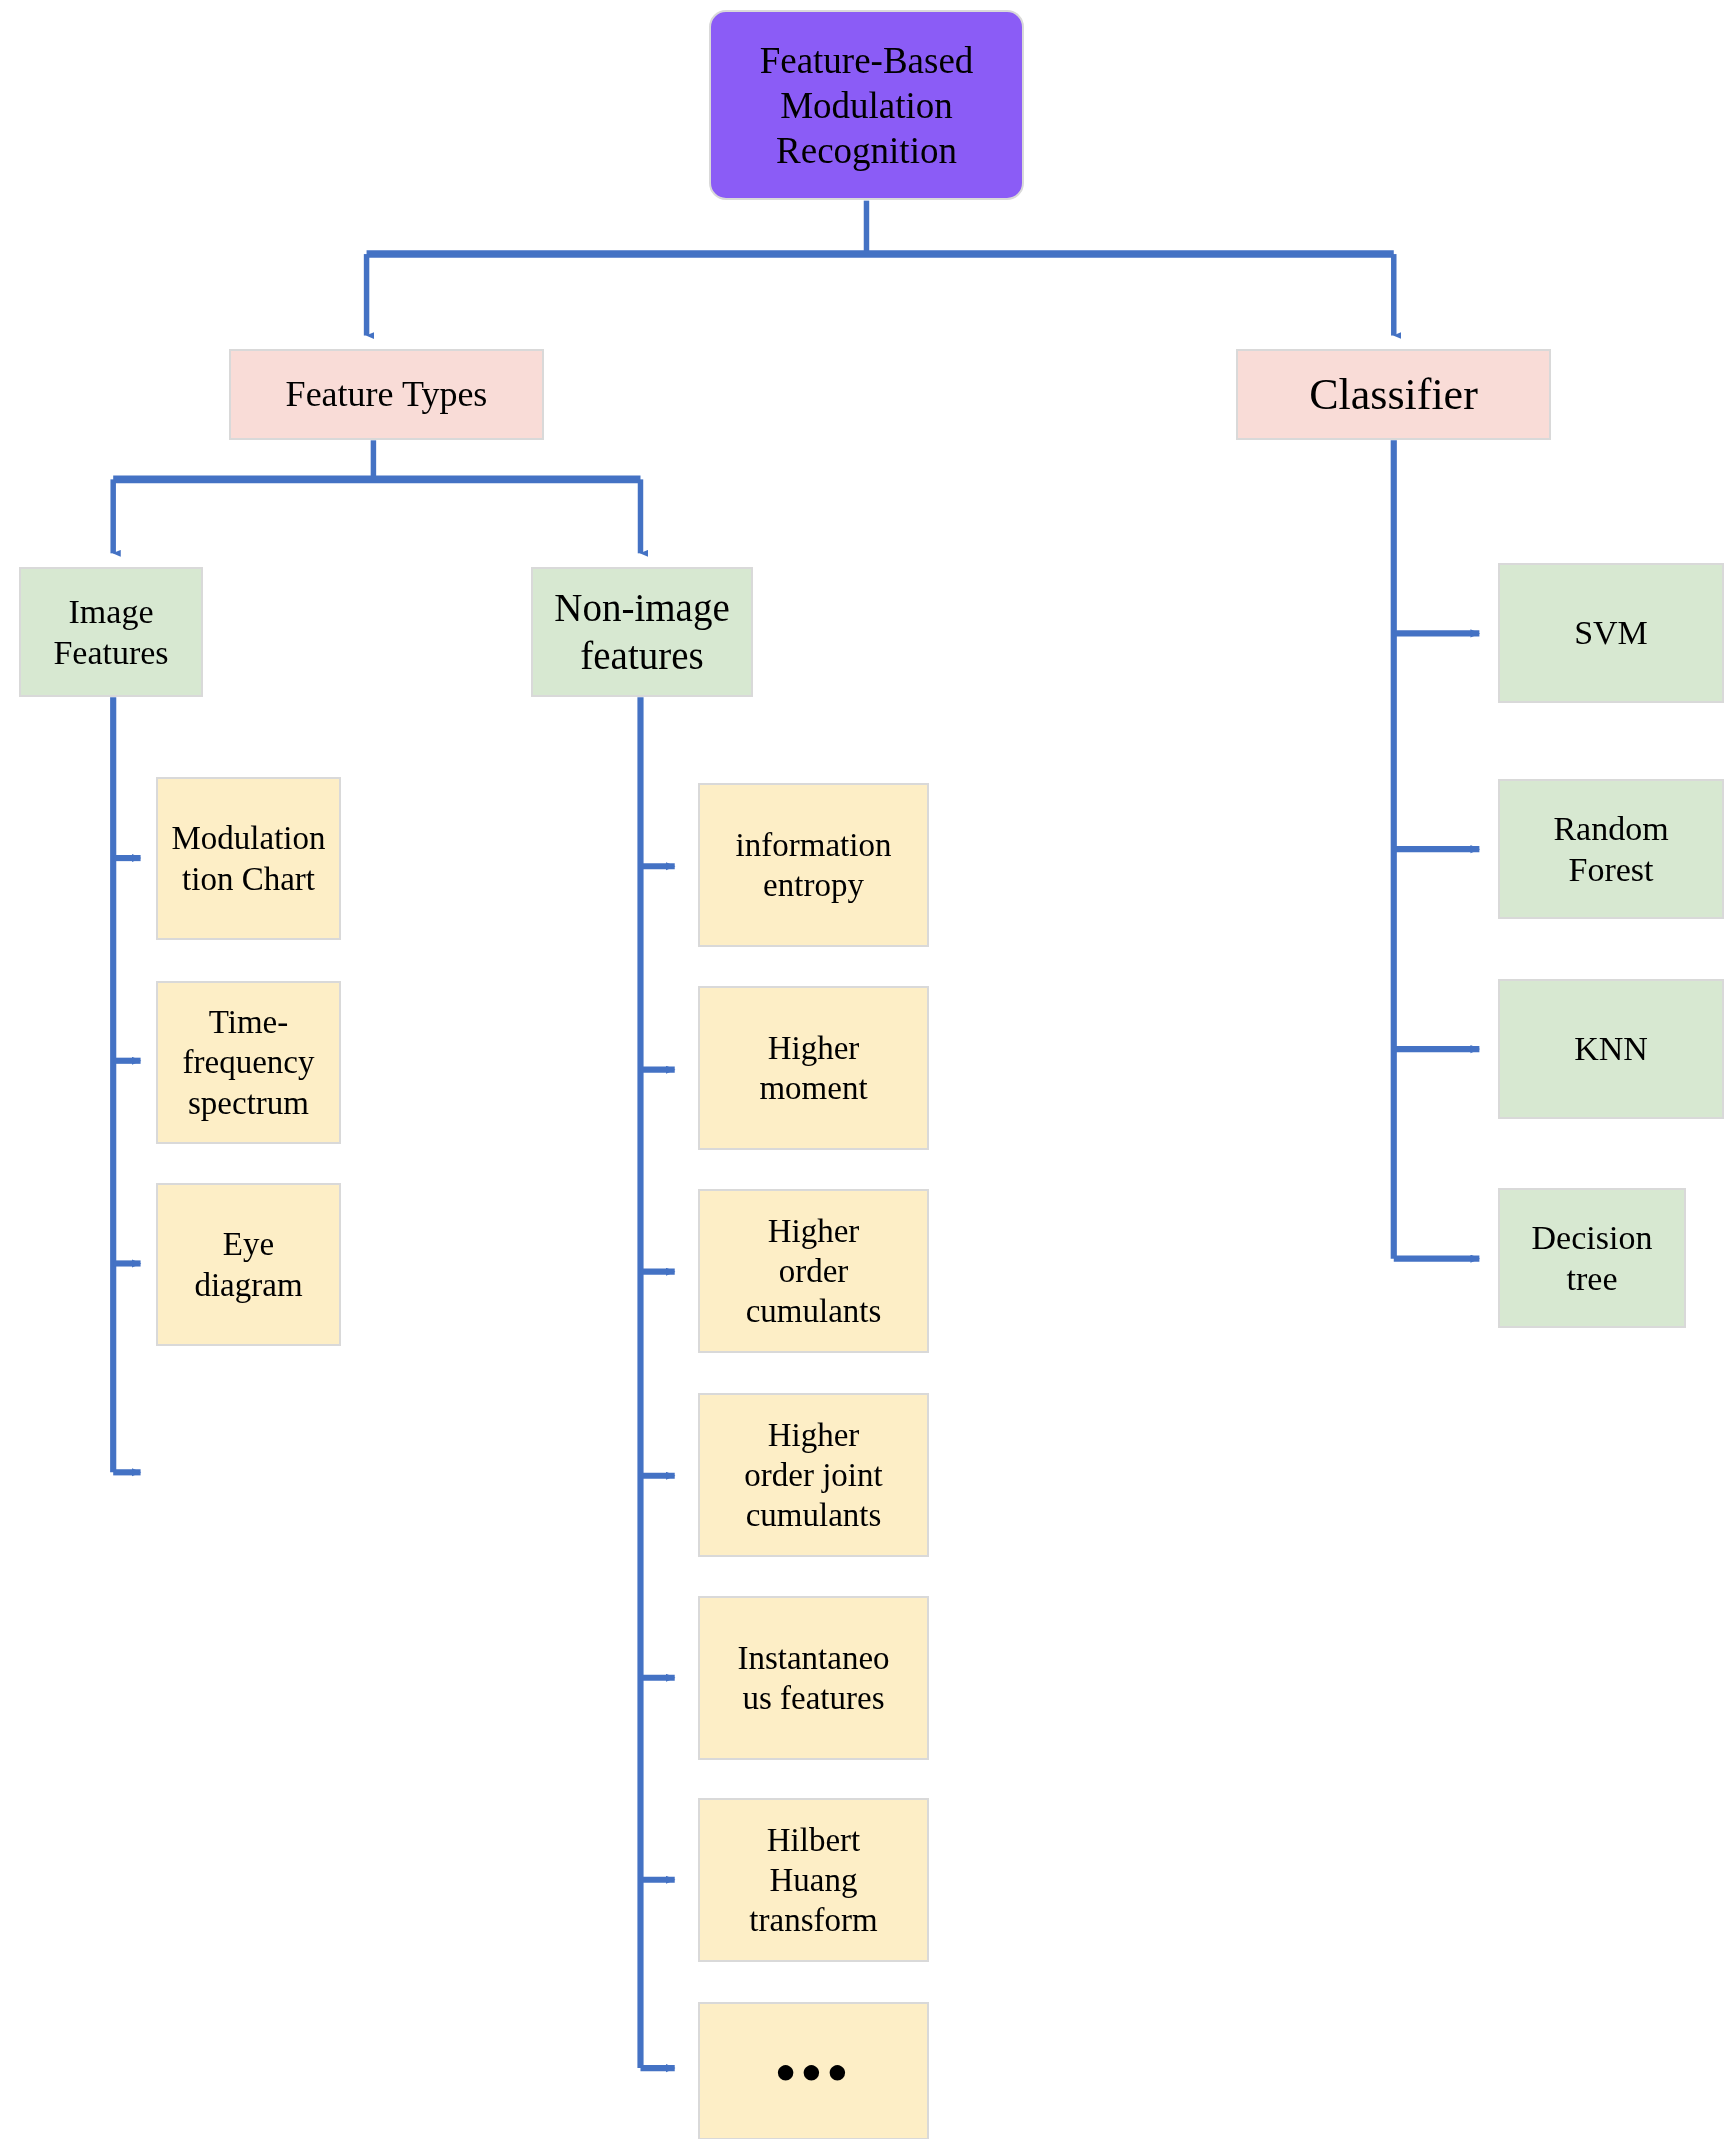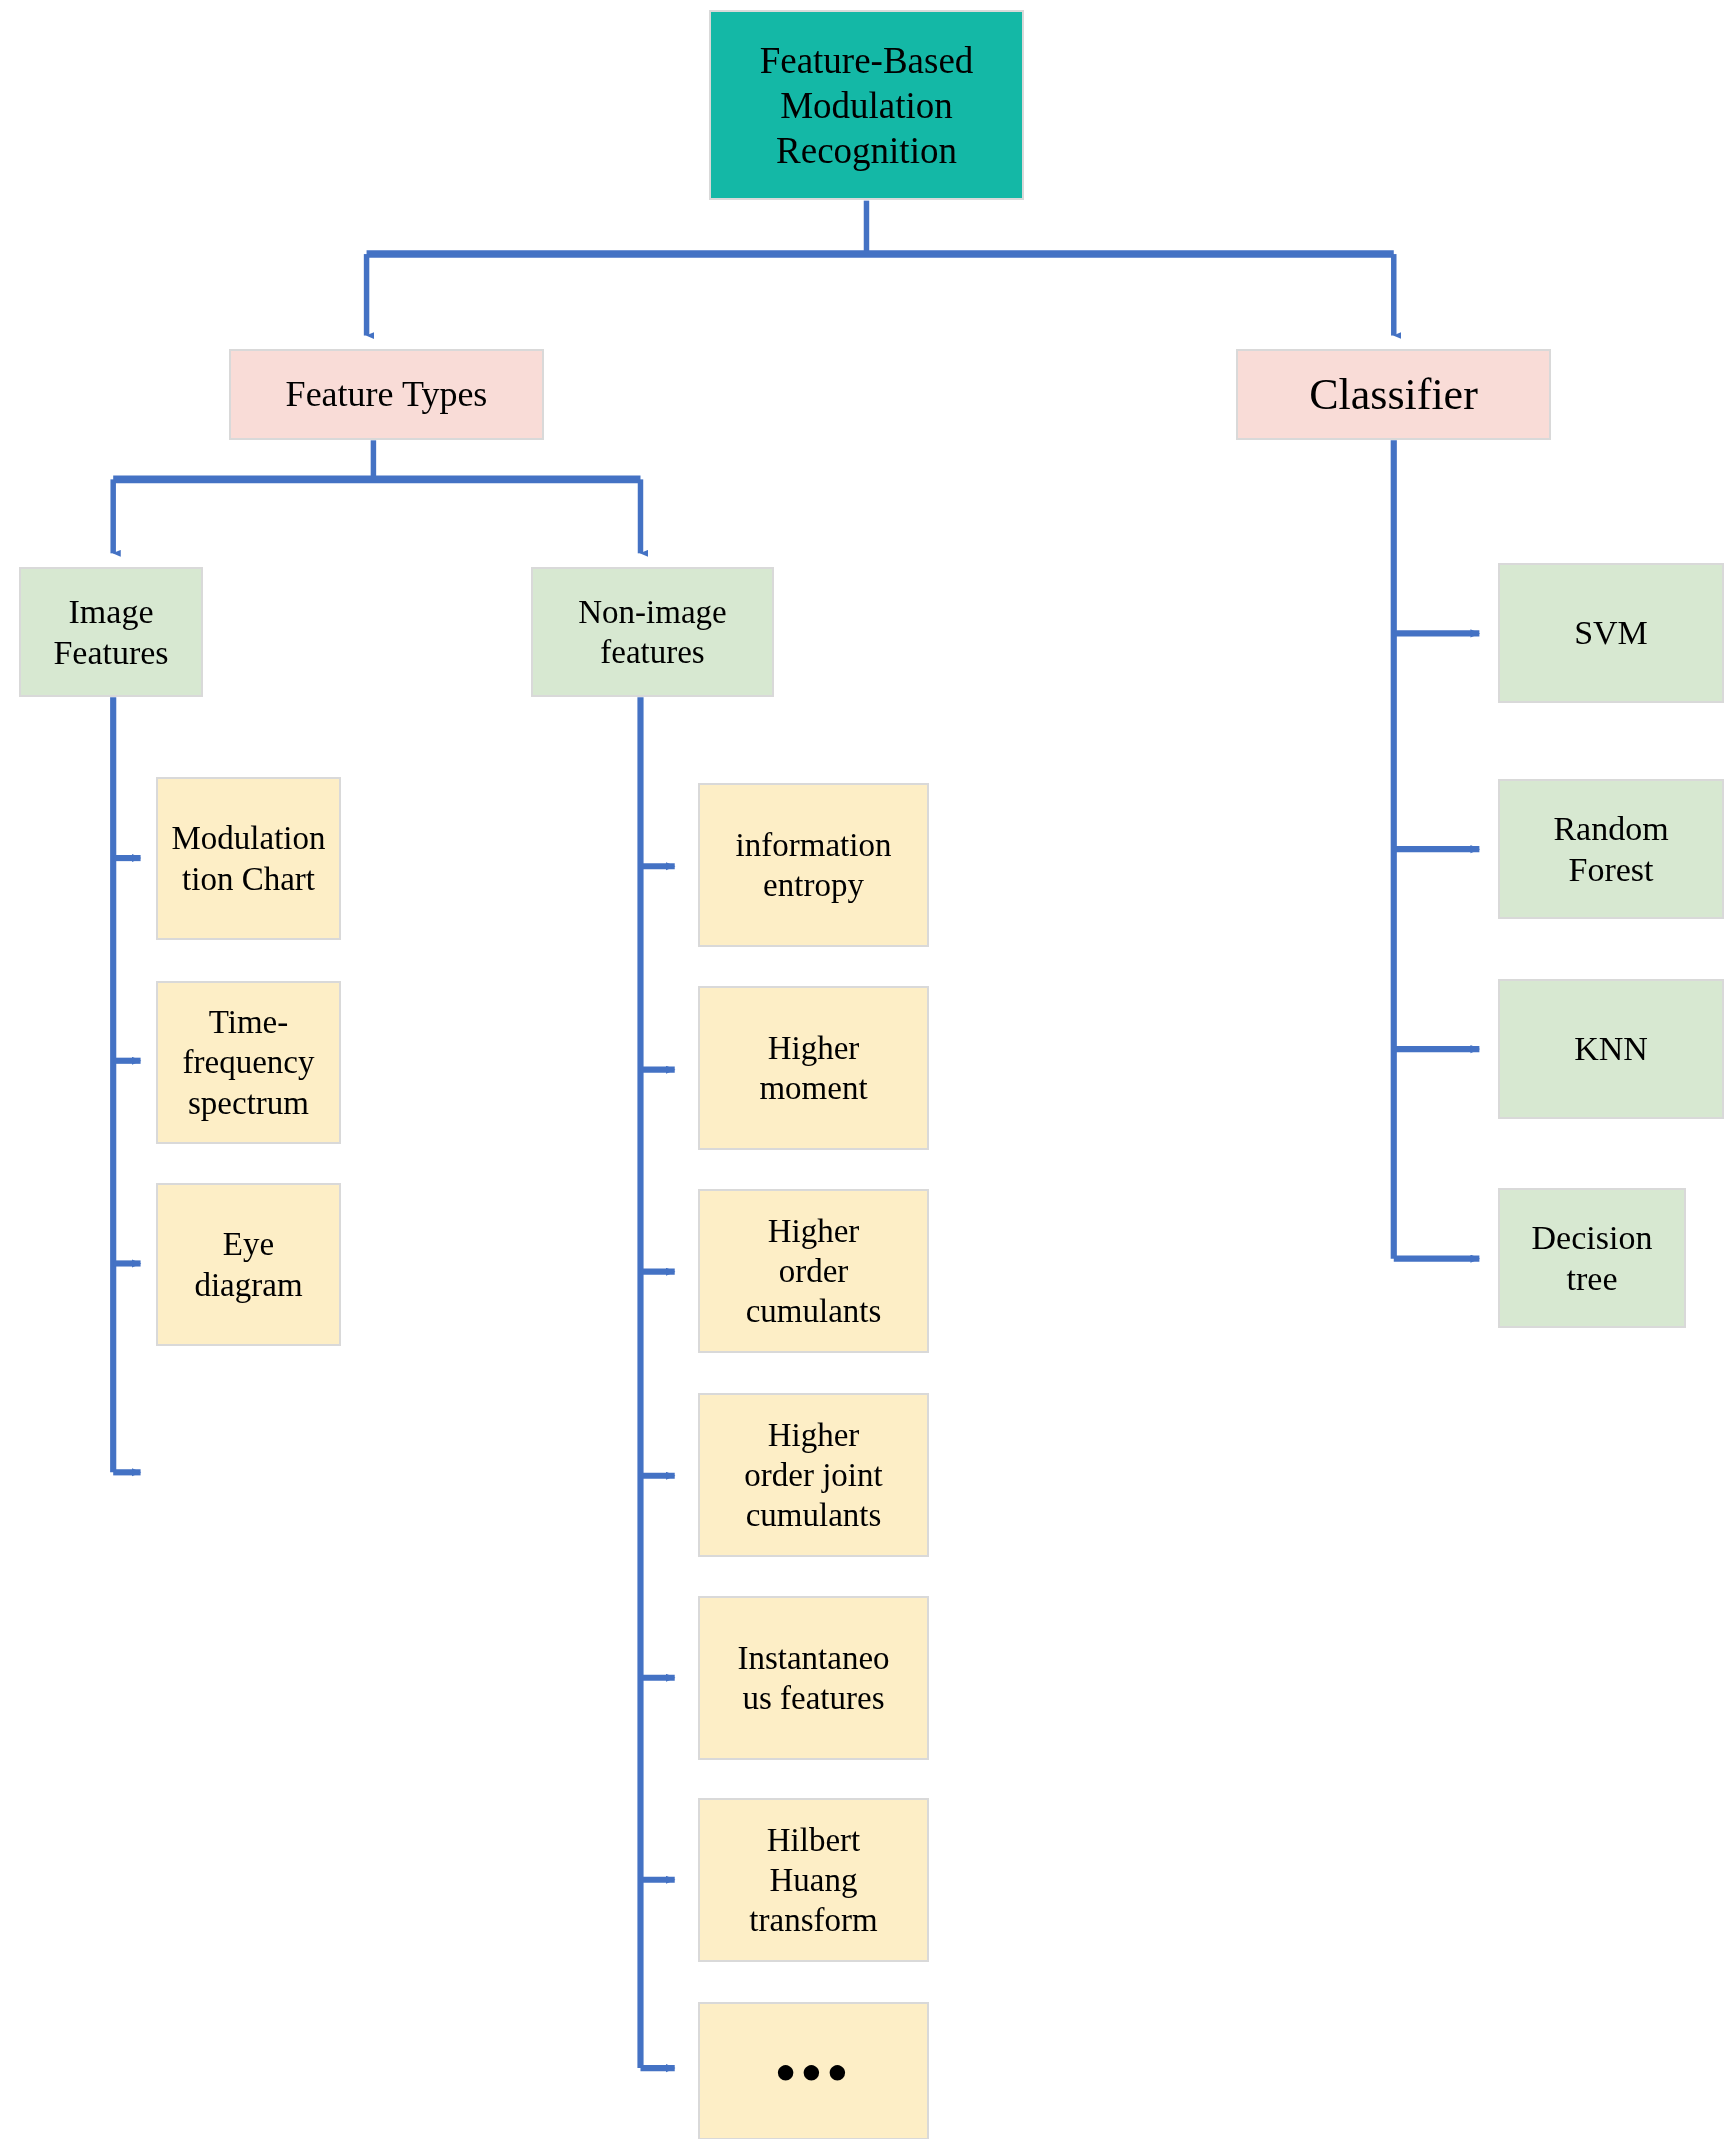--- a/index.html
+++ b/index.html
@@ -30,21 +30,21 @@
     align-items: center;
     justify-content: center;
     text-align: center;
     border: 2.1px solid #d9d9d9;
     color: #000000;
     line-height: 1.22;
     padding: 1.4px 4.1px;
     white-space: pre-line;
     z-index: 2;
   }
-  .n-root   { background: #14b8a6; }
+  .n-root   { background: #8b5cf6; border-radius: 17px; }
   .n-pink   { background: #f9dcd7; }
   .n-green  { background: #d7e8d1; }
   .n-yellow { background: #fdeec6; }
   .dots {
     font-family: "Liberation Sans", "DejaVu Sans", sans-serif;
     letter-spacing: 4.1px;
     font-weight: bold;
   }
 </style>
 </head>
@@ -103,21 +103,21 @@
 Modulation
 Recognition</div>
 
   <div class="node n-pink" style="left:209px; top:349px; width:315px; height:91px; font-size:36px;margin-left:20px;">Feature Types</div>
 
   <div class="node n-pink" style="left:1236px; top:349px; width:315px; height:91px; font-size:44px;">Classifier</div>
 
   <div class="node n-green" style="left:19px; top:567px; width:184px; height:130px; font-size:34px;">Image
 Features</div>
 
-  <div class="node n-green" style="left:531px; top:567px; width:243px; height:130px; font-size:33px;">Non-image
+  <div class="node n-green" style="left:531px; top:567px; width:222px; height:130px; font-size:39px;">Non-image
 features</div>
 
   <div class="node n-yellow" style="left:156px; top:777px; width:185px; height:163px; font-size:33px;">Modulation
 tion Chart</div>
 
   <div class="node n-yellow" style="left:156px; top:981px; width:185px; height:163px; font-size:33px;">Time-
 frequency
 spectrum</div>
 
   <div class="node n-yellow" style="left:156px; top:1183px; width:185px; height:163px; font-size:33px;">Eye

